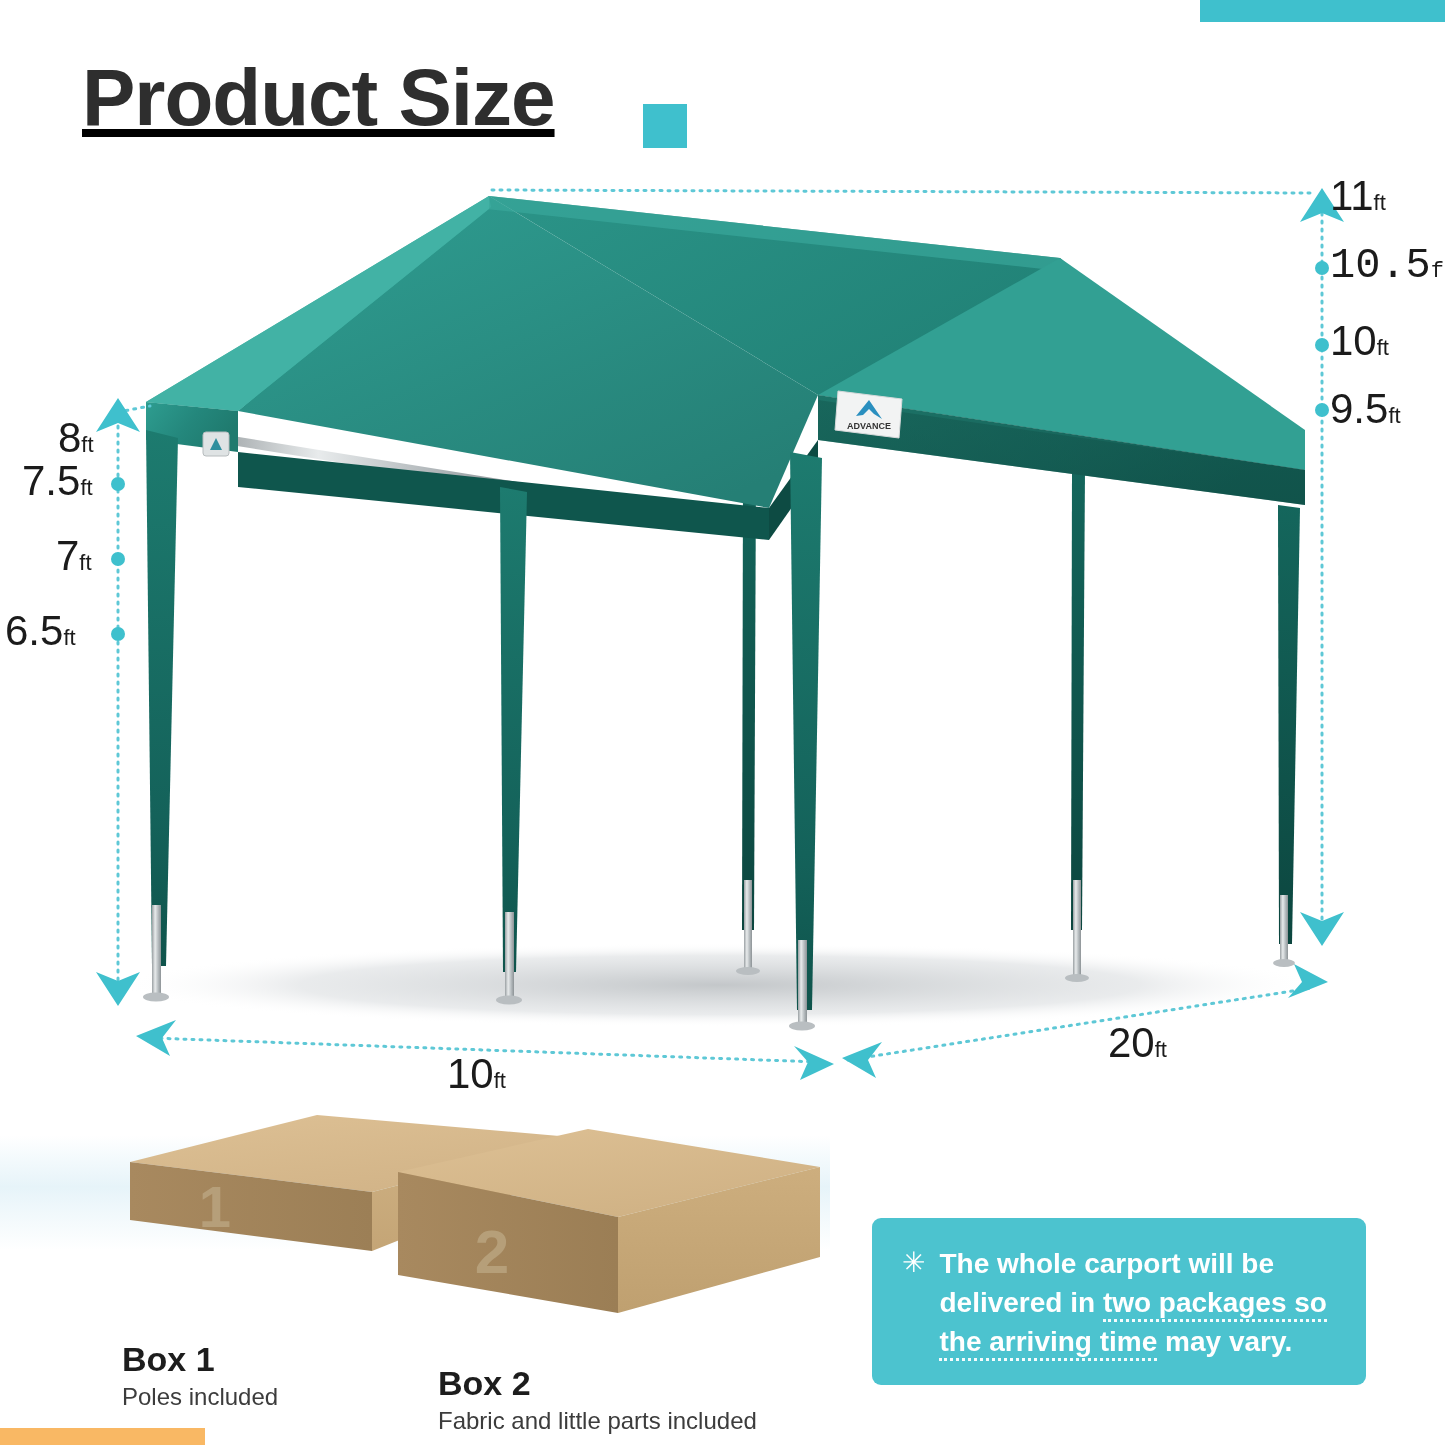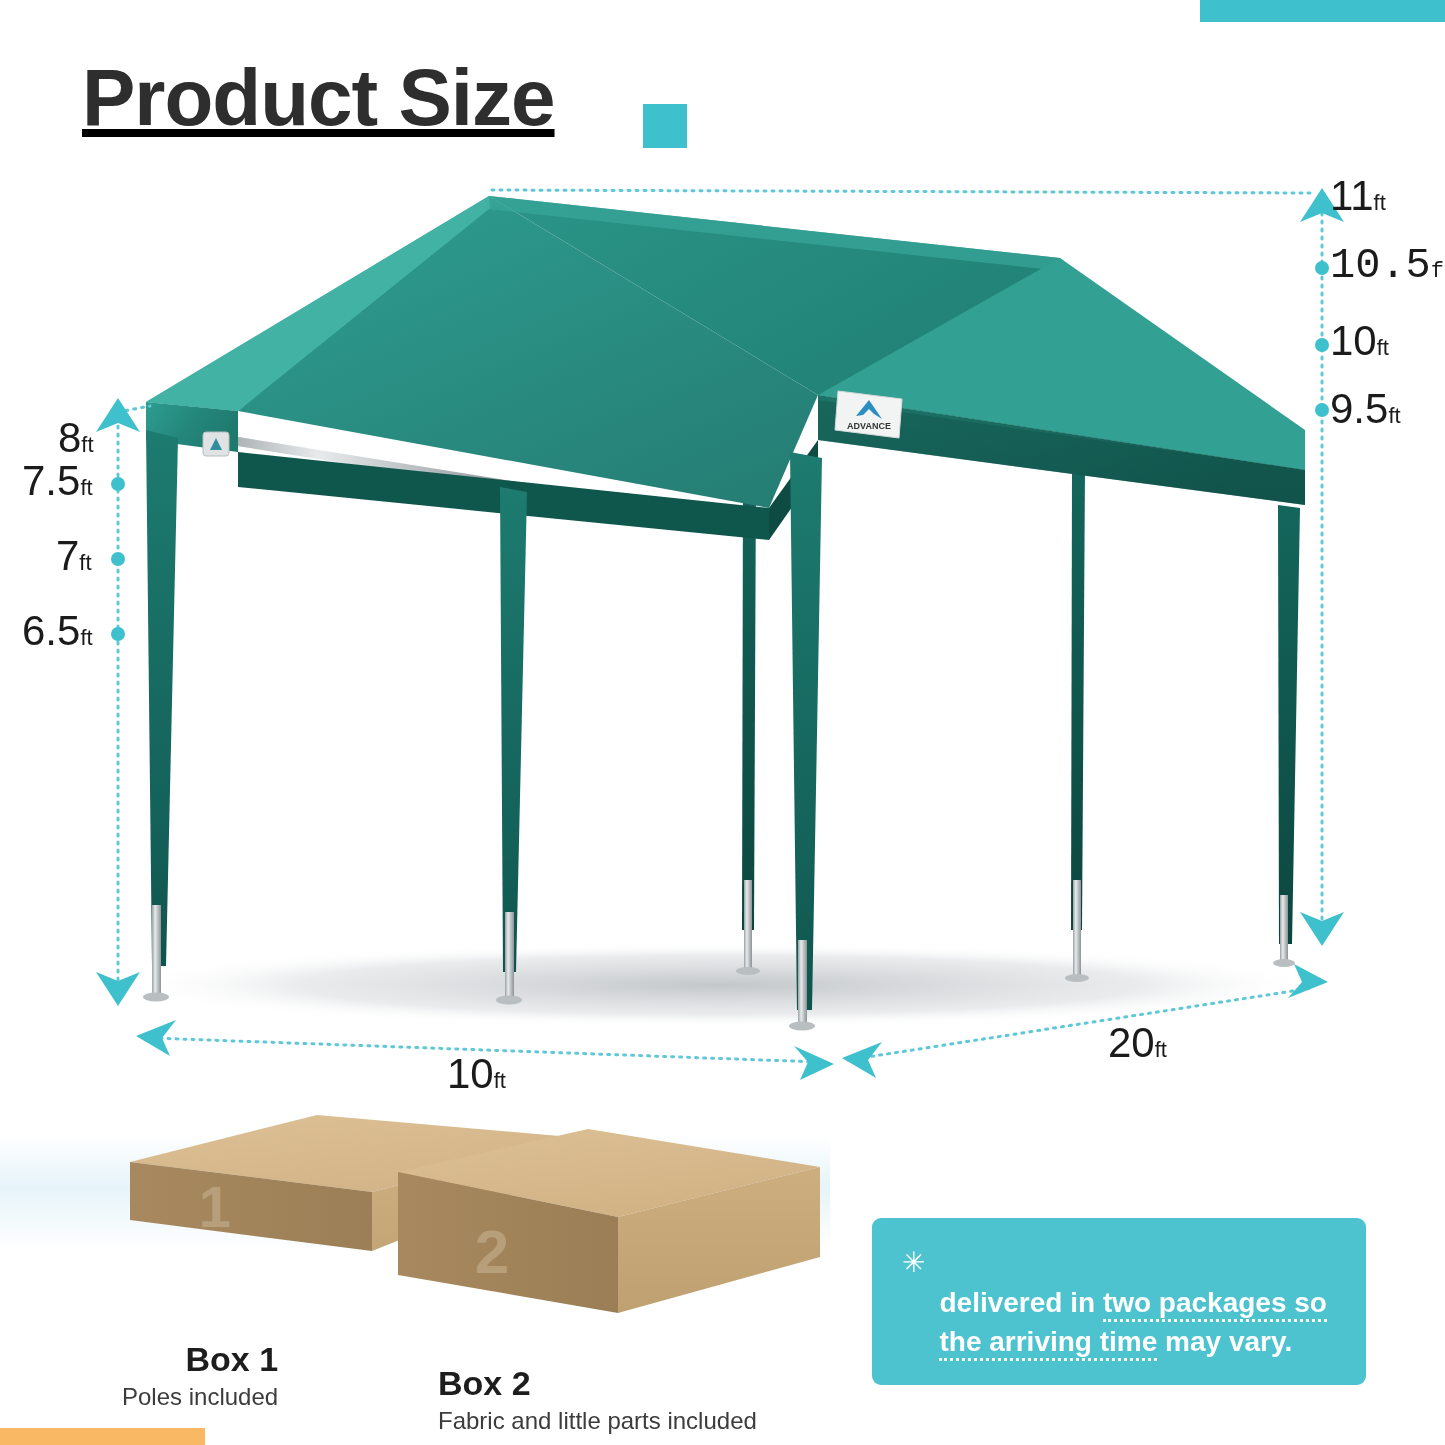--- a/index.html
+++ b/index.html
@@ -213,21 +213,21 @@
 
   <div class="mlabel" style="left:58px;top:374px;margin-top:43px;">
     <span class="num">8</span><span class="unit">ft</span>
   </div>
   <div class="mlabel" style="left:22px;top:460px;">
     <span class="num">7.5</span><span class="unit">ft</span>
   </div>
   <div class="mlabel" style="left:56px;top:535px;">
     <span class="num">7</span><span class="unit">ft</span>
   </div>
-  <div class="mlabel" style="left:22px;top:610px;text-align:center;">
+  <div class="mlabel" style="left:5px;top:610px;text-align:center;">
     <span class="num">6.5</span><span class="unit">ft</span>
   </div>
 
   <div class="mlabel" style="left:1330px;top:175px;">
     <span class="num">11</span><span class="unit">ft</span>
   </div>
   <div class="mlabel" style="left:1330px;top:245px;font-family:Liberation Mono, monospace;">
     <span class="num">10.5</span><span class="unit">ft</span>
   </div>
   <div class="mlabel" style="left:1330px;top:320px;">
@@ -280,34 +280,34 @@
     </g>
 
     <g>
       <polygon points="278,67 468,24 700,62 498,112" fill="url(#b2top)"></polygon>
       <polygon points="278,67 498,112 498,208 278,170" fill="url(#b2front)"></polygon>
       <polygon points="498,112 700,62 700,152 498,208" fill="url(#b2side)"></polygon>
       <text x="372" y="168" font-family="Liberation Sans, sans-serif" font-size="62" font-weight="bold" fill="#bda884" opacity="0.75" text-anchor="middle">2</text>
     </g>
   </svg>
 
-  <div class="boxcap" style="left:122px;top:1338px;text-align:right;">
+  <div class="boxcap" style="left:122px;top:1338px;">
     <div class="bt">Box 1</div>
     <div class="bs">Poles included</div>
   </div>
   <div class="boxcap" style="left:438px;top:1338px;margin-top:24px;">
     <div class="bt">Box 2</div>
     <div class="bs">Fabric and little parts included</div>
   </div>
 
   <div class="note">
     <div class="note-inner">
       <div class="note-star">✳</div>
       <div class="note-text">
-        <br>
+        <span>The whole carport will be</span><br>
         <span>delivered in </span><span class="dotu">two packages so</span><br>
         <span class="dotu">the arriving time</span><span> may vary.</span>
       </div>
     </div>
   </div>
 
   <div class="orangebar"></div>
 
 </div>
 

